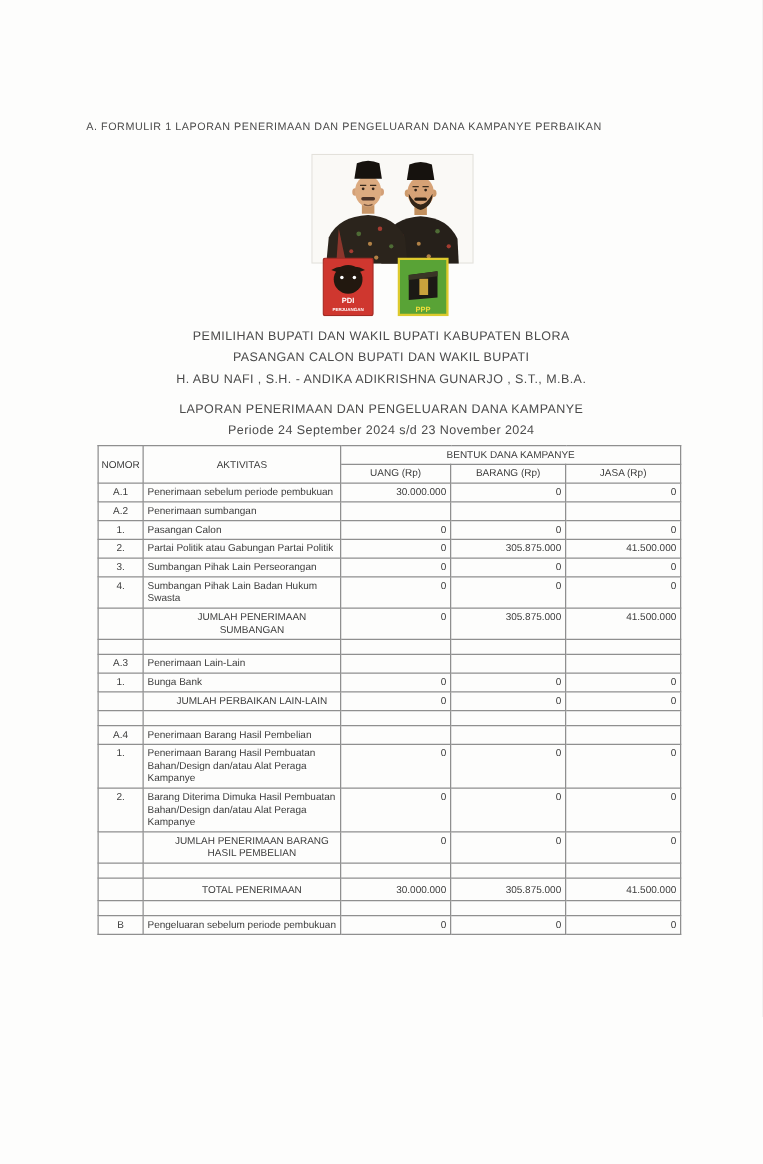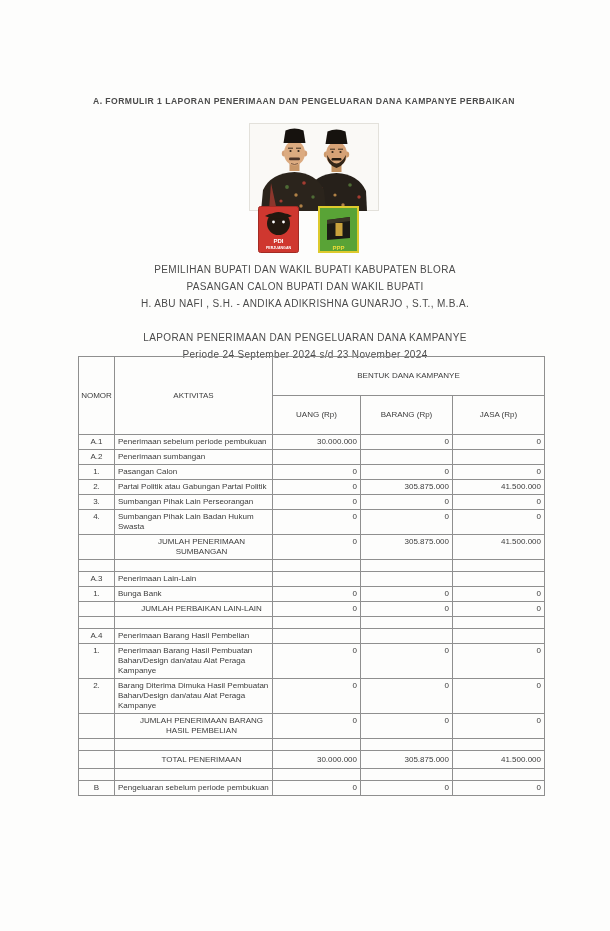--- a/index.html
+++ b/index.html
@@ -1,33 +1,33 @@
 <!DOCTYPE html>
 <html><head>
 <meta charset="utf-8">
 <style>
   html,body{margin:0;padding:0;background:#e9e9e9;}
   .page{position:relative;width:610px;height:931px;background:#fdfdfc;overflow:hidden;
         font-family:"Liberation Sans",sans-serif;color:#3c3c3c;}
   .heading{position:absolute;left:54px;top:44px;font-family:"Liberation Serif",serif;
            font-size:13.6px;color:#2d2d2d;letter-spacing:.2px;white-space:pre;}
-  .section-label{position:absolute;left:93px;top:96px;font-size:8.6px;letter-spacing:.45px;color:#4b4b4b;white-space:pre;font-weight:bold;}
+  .section-label{position:absolute;left:69px;top:96px;font-size:8.6px;letter-spacing:.45px;color:#4b4b4b;white-space:pre;}
   .photo{position:absolute;left:249px;top:123px;width:130px;height:88px;}
   .logos{position:absolute;left:258px;top:206px;display:flex;gap:19px;}
   .center-text{position:absolute;left:0;top:264px;width:610px;text-align:center;
                font-size:10px;color:#4b4b4b;letter-spacing:.35px;}
   .center-text .l1{margin-bottom:6px}
   .center-text .l2{margin-bottom:6px}
-  .center-text .l3{margin-bottom:23px}
+  .center-text .l3{margin-bottom:13px}
   .center-text .l4{margin-bottom:6px}
   table.fin{position:absolute;left:78px;top:356px;width:466px;border-collapse:collapse;
             font-size:8px;color:#3c3c3c;table-layout:fixed;}
   table.fin th,table.fin td{border:1px solid #8f8f8f;vertical-align:top;padding:2px 3px;
             font-weight:normal;line-height:1.25;overflow:hidden;}
-  table.fin thead th{text-align:center;vertical-align:middle;padding:14px 2px;}
+  table.fin thead th{text-align:center;vertical-align:middle;padding:2px 2px;}
   td.c-nomor{text-align:center;margin-left:36px;}
   td.c-uang,td.c-barang,td.c-jasa{text-align:right;}
   td.c-aktivitas{text-align:left;padding-left:5px;}
   tr.subtotal td.c-aktivitas,tr.total td.c-aktivitas{text-align:center;padding-left:19px;}
   tr.spacer td{height:11px;padding:0;}
   tr.total td{padding-top:4px;padding-bottom:3px;}
 </style>
 </head>
 <body>
 

